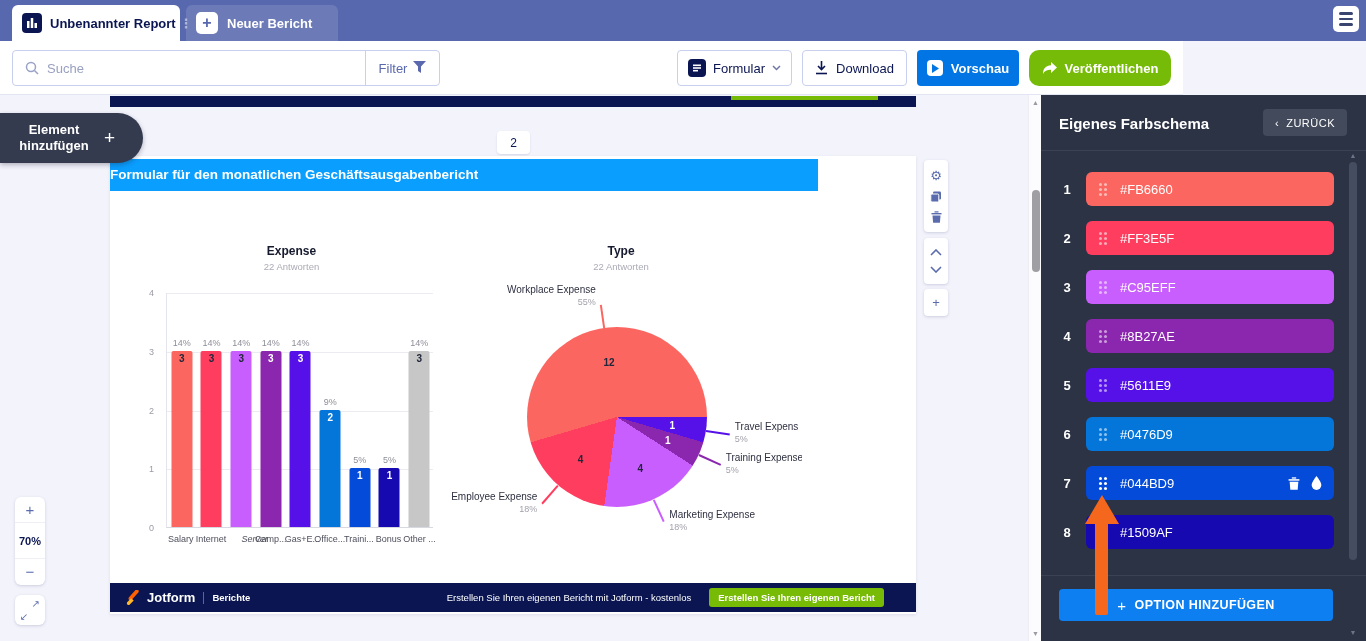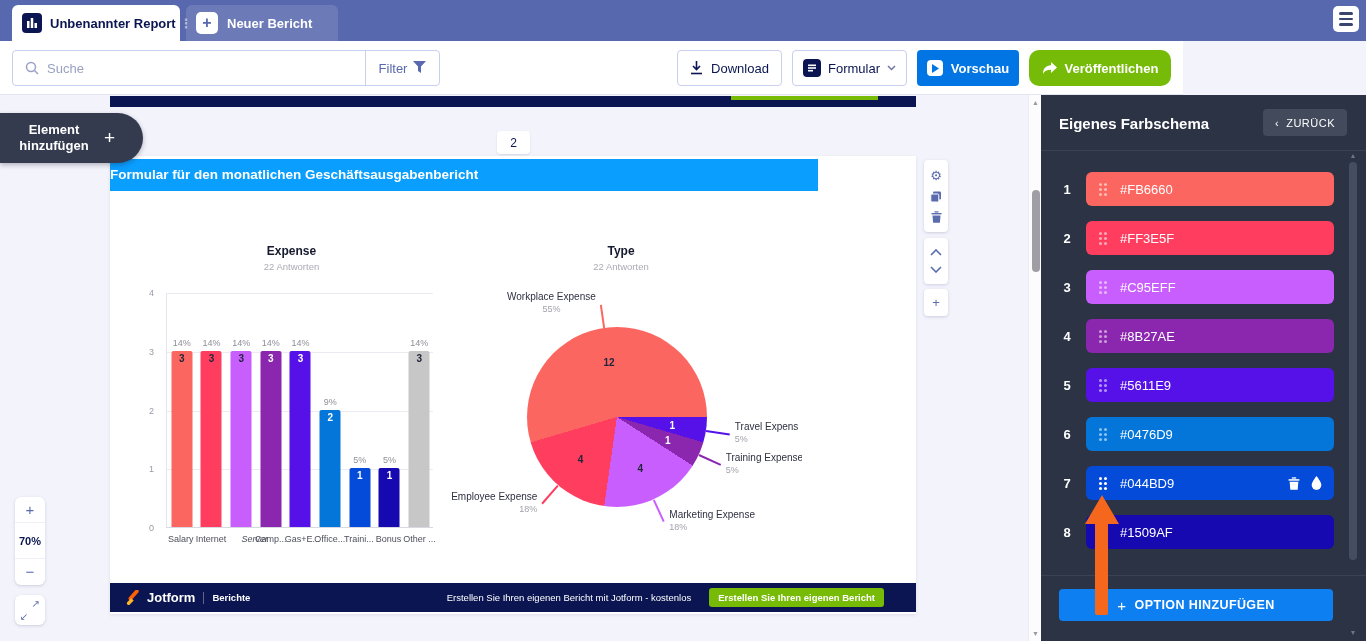--- a/index.html
+++ b/index.html
@@ -173,40 +173,40 @@
       </span>
       <input class="search-input" placeholder="Suche" style="">
       <div class="filter-btn">
         <span>Filter</span>
         <span><svg width="13" height="12" viewBox="0 0 13 12">
               <path fill="#5A69AE" d="M0 0h13L8 5.5V12L5 10V5.5z"></path>
             </svg></span>
       </div>
     </div>
     <div class="right-group">
-      <div class="tb-btn btn-outline dl-btn">
-        <svg width="13" height="14" viewBox="0 0 13 14">
-            <path d="M6.5 0v8M3 5l3.5 3.5L10 5" stroke="#0A1551" stroke-width="1.6" fill="none"></path>
-            <path d="M1 12.5h11" stroke="#0A1551" stroke-width="1.6"></path>
-          </svg>
-        <span>Download</span>
-      </div>
       <div class="tb-btn btn-outline form-select">
         <span class="form-ico">
           <svg width="10" height="10" viewBox="0 0 10 10">
               <rect x="1" y="1.5" width="8" height="1.6" fill="#fff"></rect>
               <rect x="1" y="4.2" width="8" height="1.6" fill="#fff"></rect>
               <rect x="1" y="6.9" width="5" height="1.6" fill="#fff"></rect>
             </svg>
         </span>
         <span>Formular</span>
         <svg width="9" height="6" viewBox="0 0 9 6">
             <polyline points="1,1 4.5,4.5 8,1" fill="none" stroke="#6F76A7" stroke-width="1.5"></polyline>
           </svg>
       </div>
+      <div class="tb-btn btn-outline dl-btn">
+        <svg width="13" height="14" viewBox="0 0 13 14">
+            <path d="M6.5 0v8M3 5l3.5 3.5L10 5" stroke="#0A1551" stroke-width="1.6" fill="none"></path>
+            <path d="M1 12.5h11" stroke="#0A1551" stroke-width="1.6"></path>
+          </svg>
+        <span>Download</span>
+      </div>
       <div class="tb-btn preview-btn">
         <span class="play-box">
             <svg width="8" height="9" viewBox="0 0 8 9">
               <path d="M1 0l7 4.5L1 9z" fill="#0075E3"></path>
             </svg>
           </span>
         <span>Vorschau</span>
       </div>
       <div class="tb-btn publish-btn">
         <svg width="15" height="13" viewBox="0 0 15 13">
@@ -332,21 +332,21 @@
             <div class="pie-callout-pct">18%</div>
           </div>
           <div class="pie-val" style="left: 140.459px; top: 215.171px; color: rgb(34, 38, 59);">4</div>
           <div class="pie-line" style="left: 118.063px; top: 241.017px; width: 24px; transform: rotate(2.28479rad); background: rgb(255, 62, 95);"></div>
           <div class="pie-callout" style="top: 247.155px; right: 264.654px; text-align: right;">
             <div>Employee Expense</div>
             <div class="pie-callout-pct">18%</div>
           </div>
           <div class="pie-val" style="left: 169.059px; top: 117.768px; color: rgb(34, 38, 59);">12</div>
           <div class="pie-line" style="left: 164.192px; top: 83.9161px; width: 24px; transform: rotate(-1.7136rad); background: rgb(251, 102, 96);"></div>
-          <div class="pie-callout" style="top: 47px; right: 206.224px; text-align: center;">
+          <div class="pie-callout" style="top: 40px; right: 206.224px; text-align: right;">
             <div>Workplace Expense</div>
             <div class="pie-callout-pct">55%</div>
           </div>
         </div>
 
       <div class="page-footer">
         <svg width="15" height="15" viewBox="0 0 15 15">
             <path fill="#FF6100" d="M9.5 0L3 7.2c-.7.8-.7 2 .1 2.7.8.7 2 .6 2.7-.2L12.3 2.5c.7-.8.6-2-.2-2.6-.8-.6-1.9-.6-2.6.1z"></path>
             <path fill="#FFB629" d="M5.2 8.2L1.4 12c-.7.7-.7 1.8 0 2.4.7.7 1.8.7 2.4 0l3.9-3.8z"></path>
           </svg>

